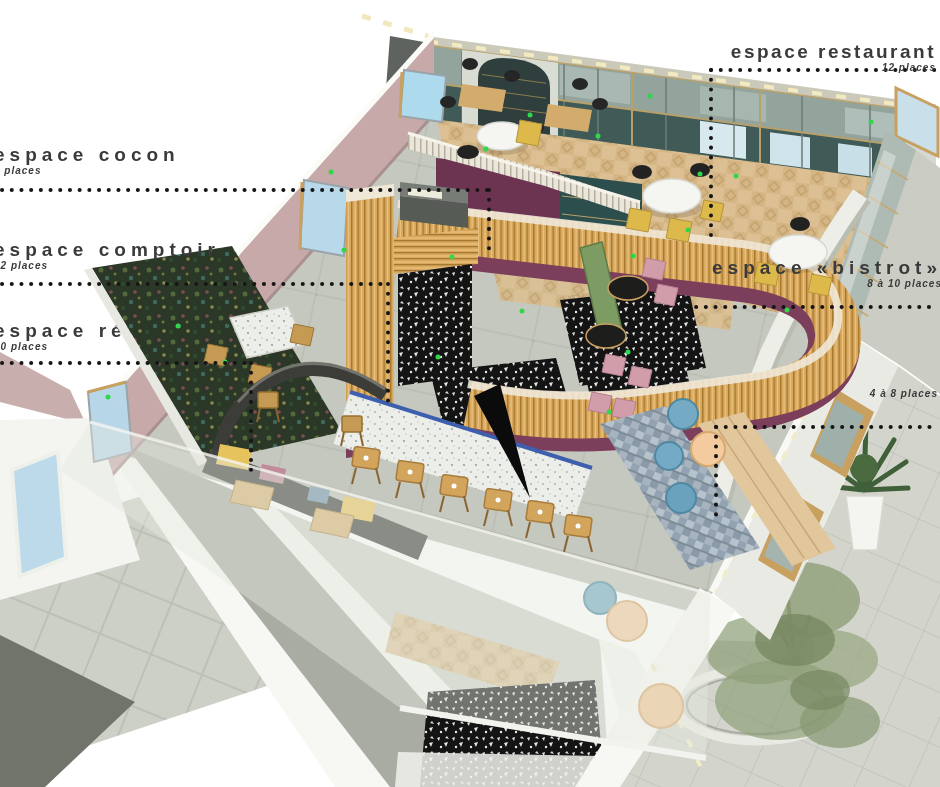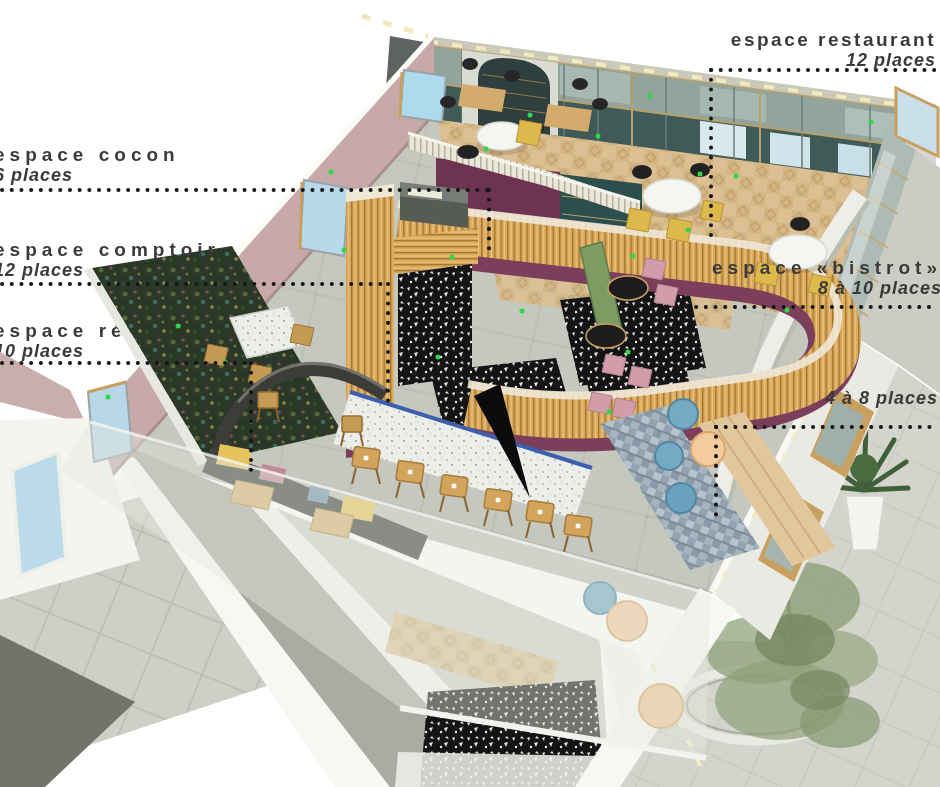--- a/index.html
+++ b/index.html
@@ -2,27 +2,27 @@
 <html><head>
 <meta charset="utf-8">
 <style>
   html,body{margin:0;padding:0;background:#ffffff;}
   #stage{position:relative;width:940px;height:787px;overflow:hidden;background:#ffffff;
          font-family:"Liberation Sans",sans-serif;}
   #scene-svg{position:absolute;left:0;top:0;z-index:2;}
   .anno{position:absolute;color:#3a3a3a;line-height:1.12;white-space:nowrap;}
   .anno.right{text-align:right;}
   .anno .t{display:block;font-weight:700;font-size:19px;}
-  .anno .p{display:block;font-weight:700;font-style:italic;font-size:18px;letter-spacing:1px;}
+  .anno .p{display:block;font-weight:700;font-style:italic;font-size:10px;letter-spacing:1px;}
   .ls-wide .t{letter-spacing:5px;}
   .ls-med  .t{letter-spacing:2.5px;}
   .ls-tight .t{letter-spacing:1px;}
   .z-top{z-index:5;}
   .z-under{z-index:1;}
-  #anno-restaurant{right:4px;top:29px;}
+  #anno-restaurant{right:4px;top:41px;}
   #anno-cocon{left:-6px;top:144px;}
   #anno-comptoir{left:-6px;top:239px;}
   #anno-refectoire{left:-6px;top:320px;}
   #anno-bistrot{right:-2px;top:257px;}
   #anno-lounge{right:2px;top:388px;}
 </style>
 </head>
 <body>
 
 <div id="stage">

